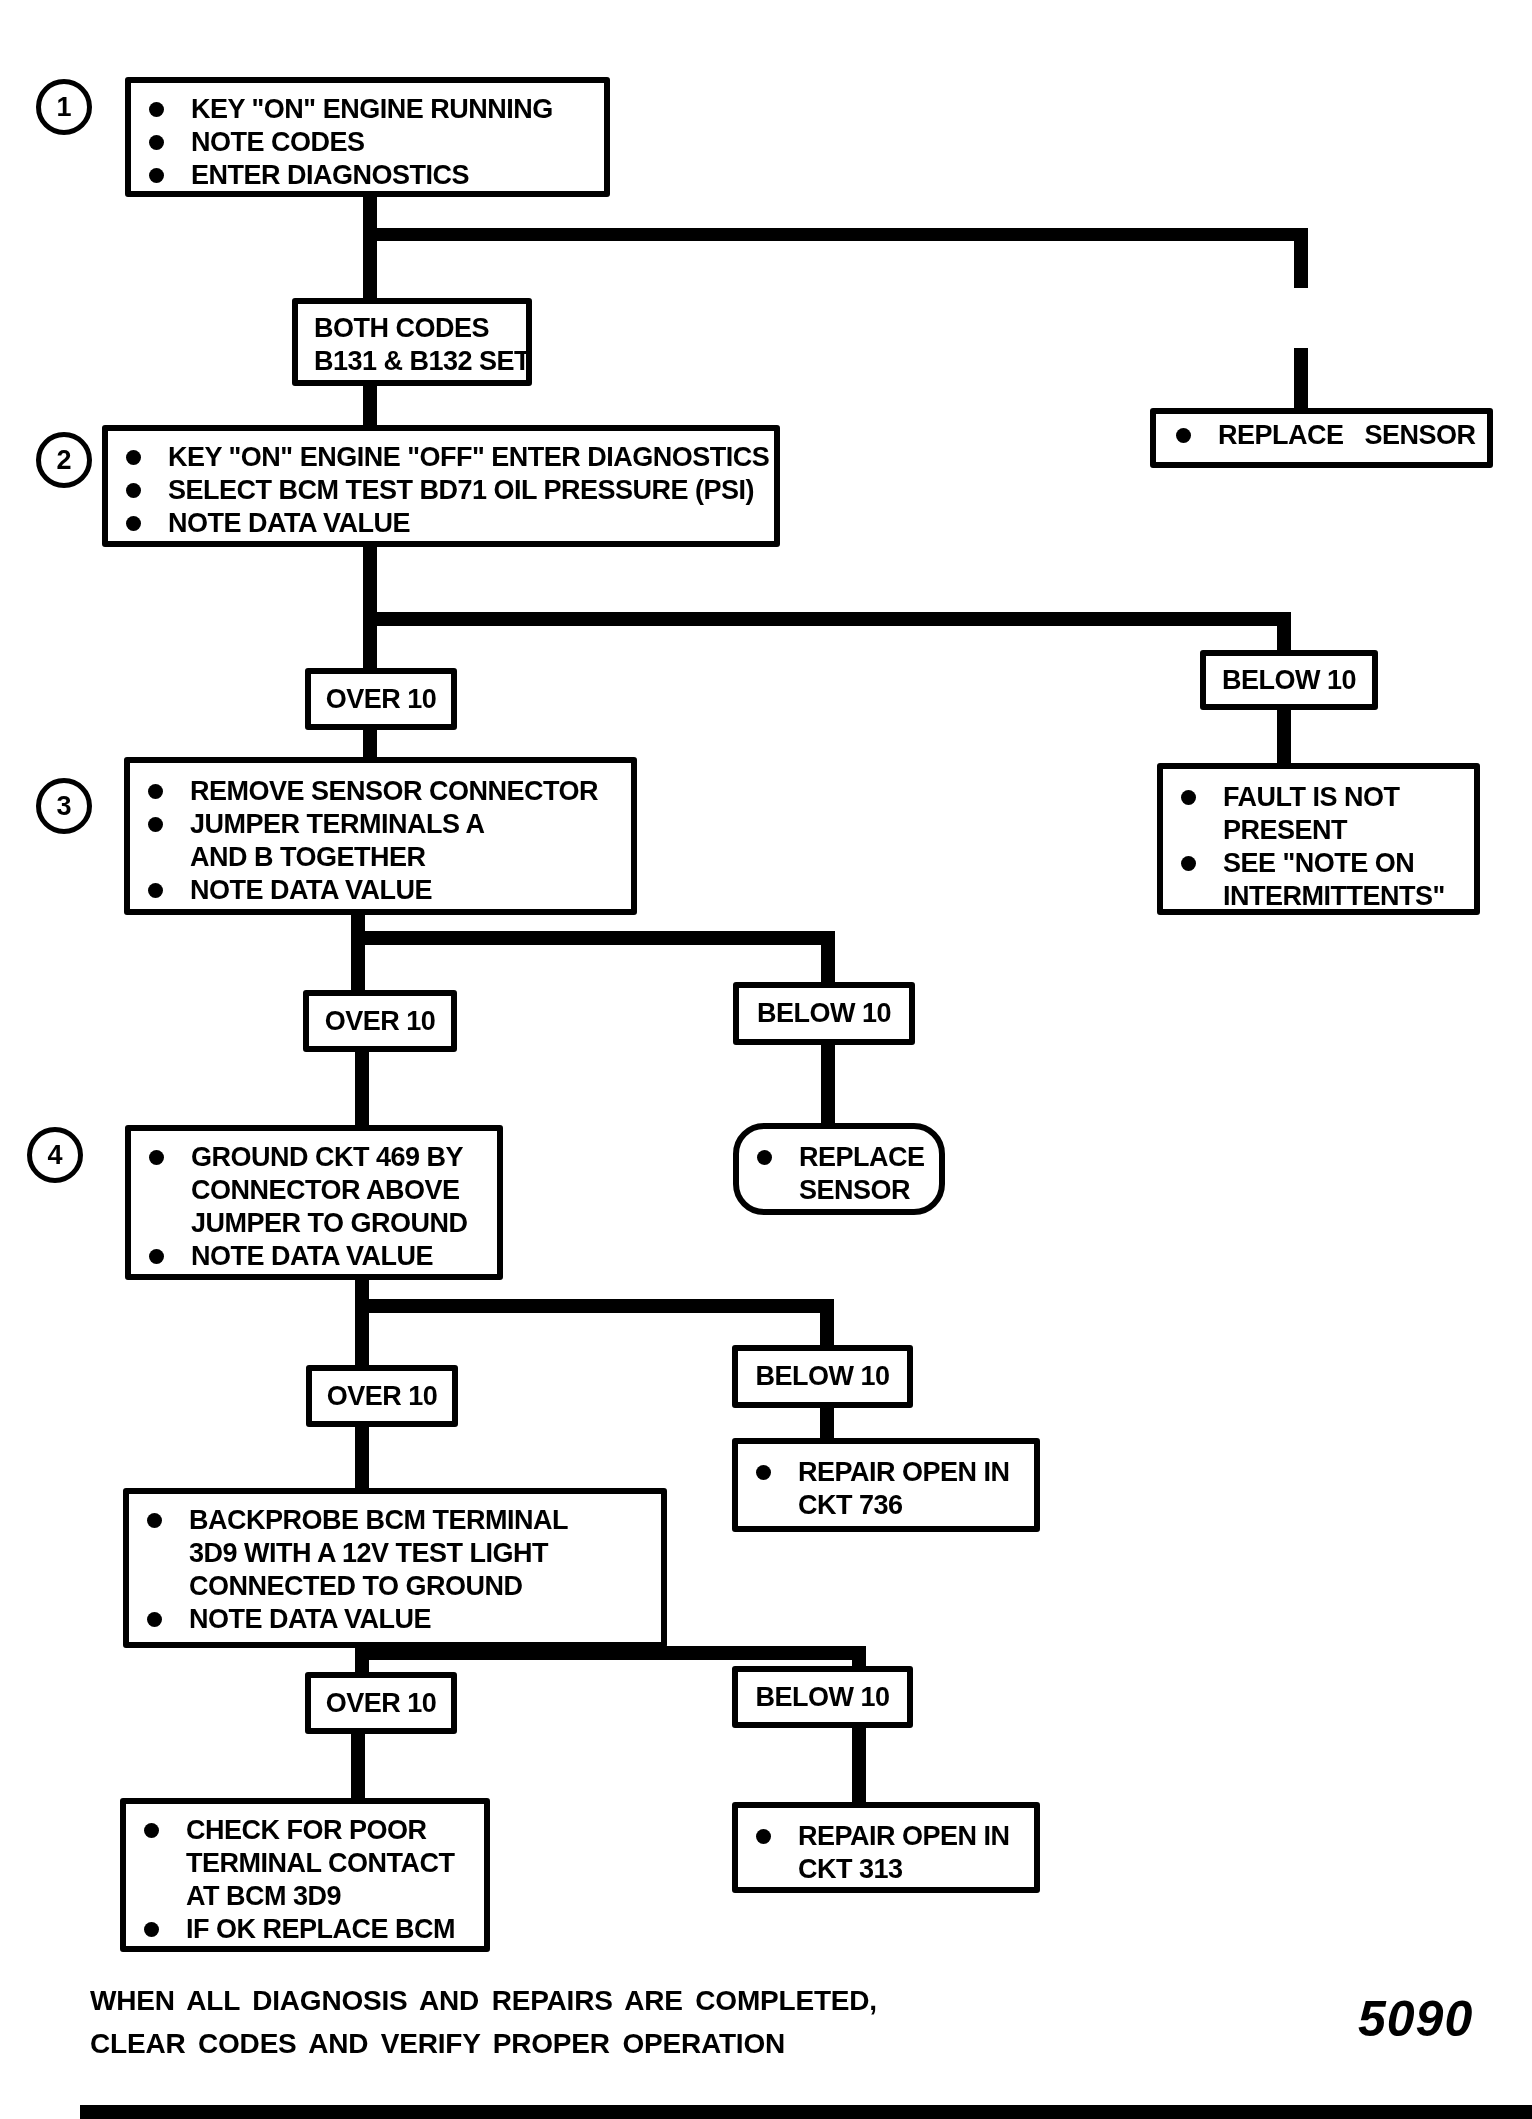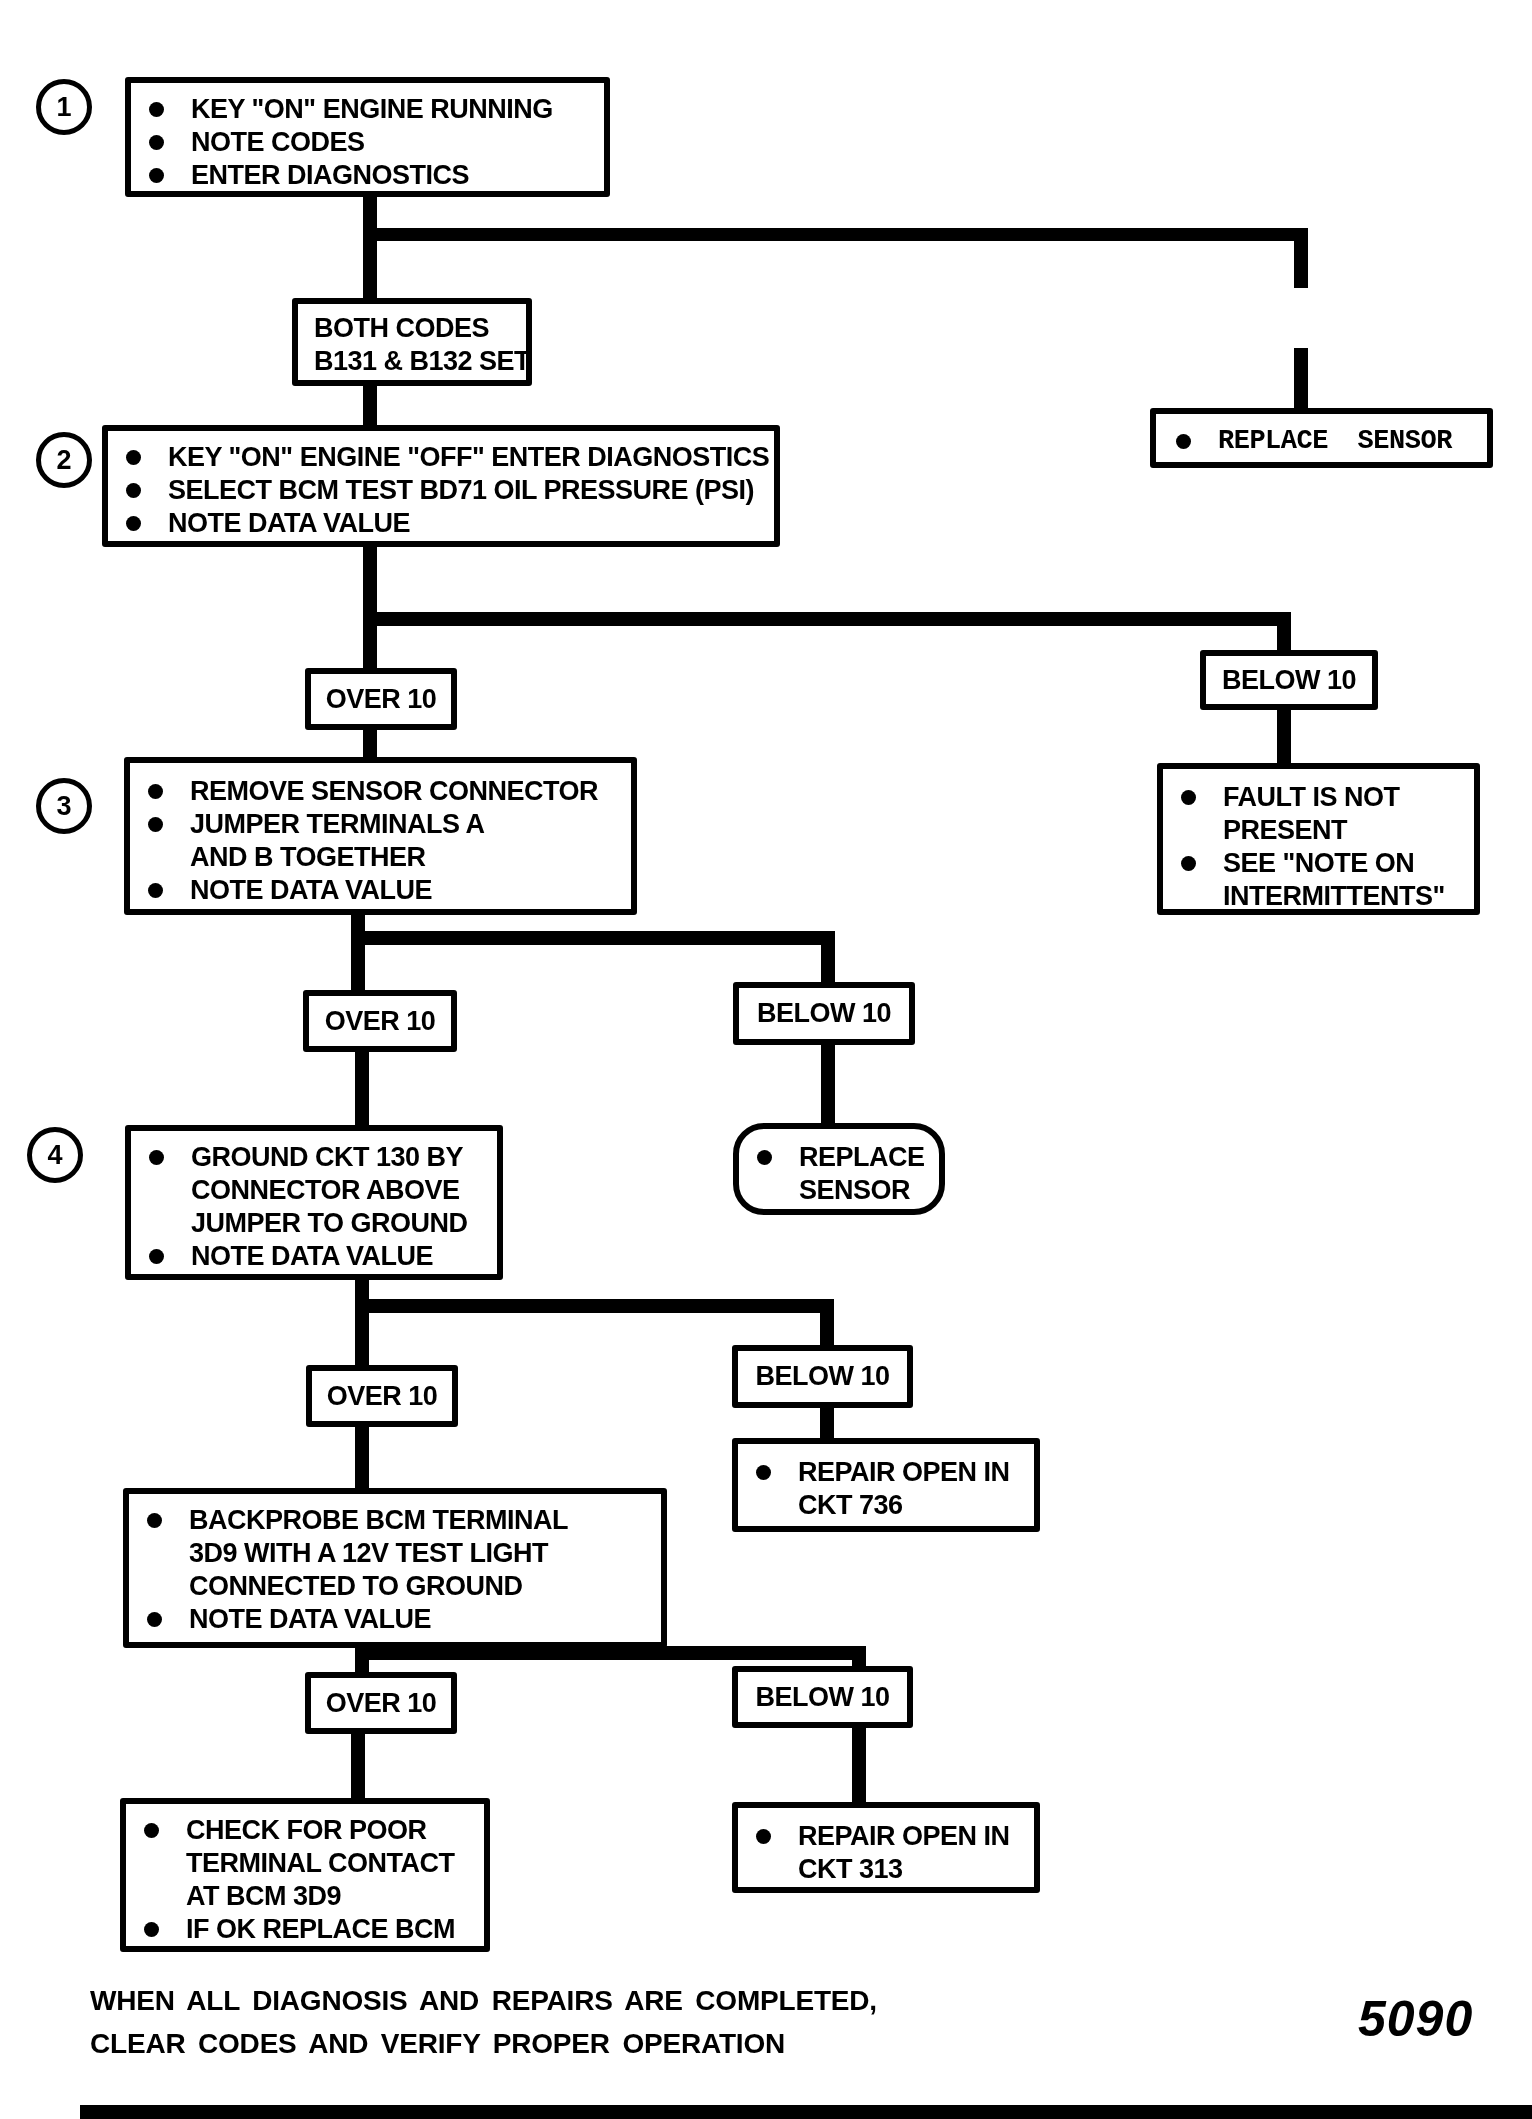--- a/index.html
+++ b/index.html
@@ -150,21 +150,21 @@
 
   <div class="box" style="left:292px;top:298px;width:240px;height:88px;">
     <div style="padding:8px 16px 0 16px;">
       <div class="tline">BOTH CODES</div>
       <div class="tline">B131 &amp; B132 SET</div>
     </div>
   </div>
 
 
   <div class="box" style="left:1150px;top:408px;width:343px;height:60px;">
-    <div class="item" style="padding:11px 0 0 20px;font-family:Liberation Mono, monospace;">
+    <div class="item" style="padding:5px 0 0 20px;">
       <span class="dot"></span>
       <div class="lines">
           <div class="tline wide-word">REPLACE SENSOR</div>
         </div>
     </div>
   </div>
 
   <div class="box" style="left:102px;top:425px;width:678px;height:122px;">
     <div class="bullets">
       <div class="item">
@@ -253,21 +253,21 @@
         <div class="tline">SENSOR</div>
       </div>
     </div>
   </div>
 
   <div class="box" style="left:125px;top:1125px;width:378px;height:155px;">
     <div class="bullets">
       <div class="item">
         <span class="dot"></span>
         <div class="lines">
-          <div class="tline">GROUND CKT 130 BY</div>
+          <div class="tline">GROUND CKT 469 BY</div>
           <div class="tline">CONNECTOR ABOVE</div>
           <div class="tline">JUMPER TO GROUND</div>
         </div>
       </div>
       <div class="item">
         <span class="dot"></span>
         <div class="lines">
             <div class="tline">NOTE DATA VALUE</div>
           </div>
       </div>

